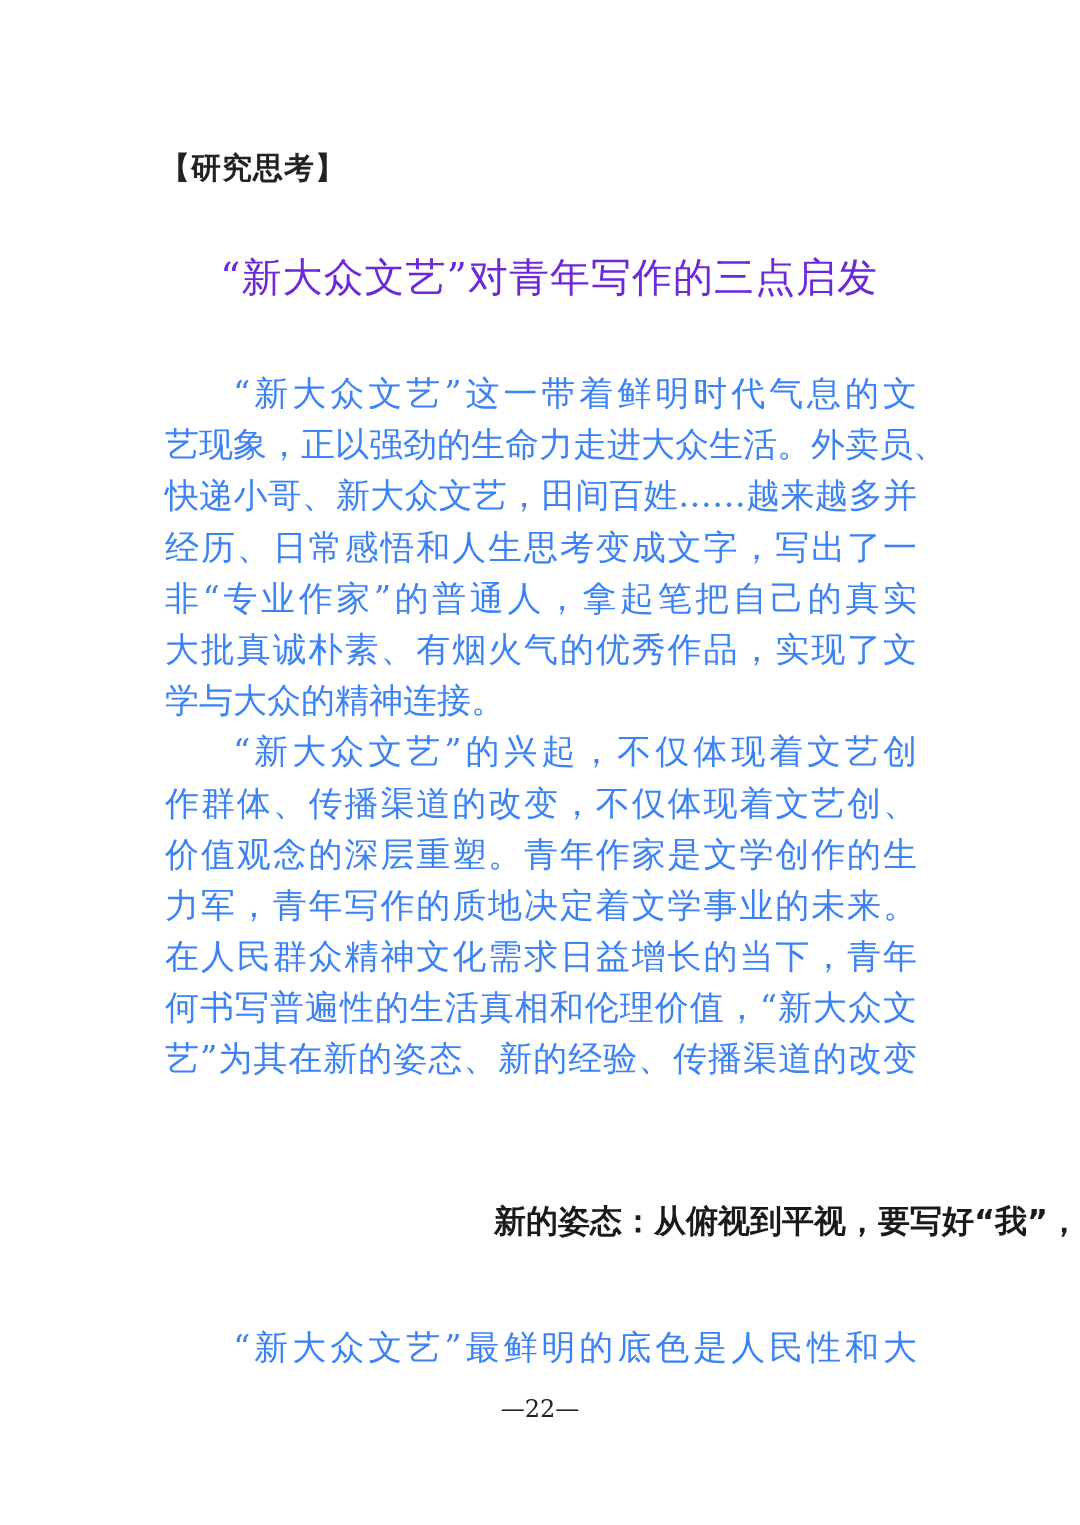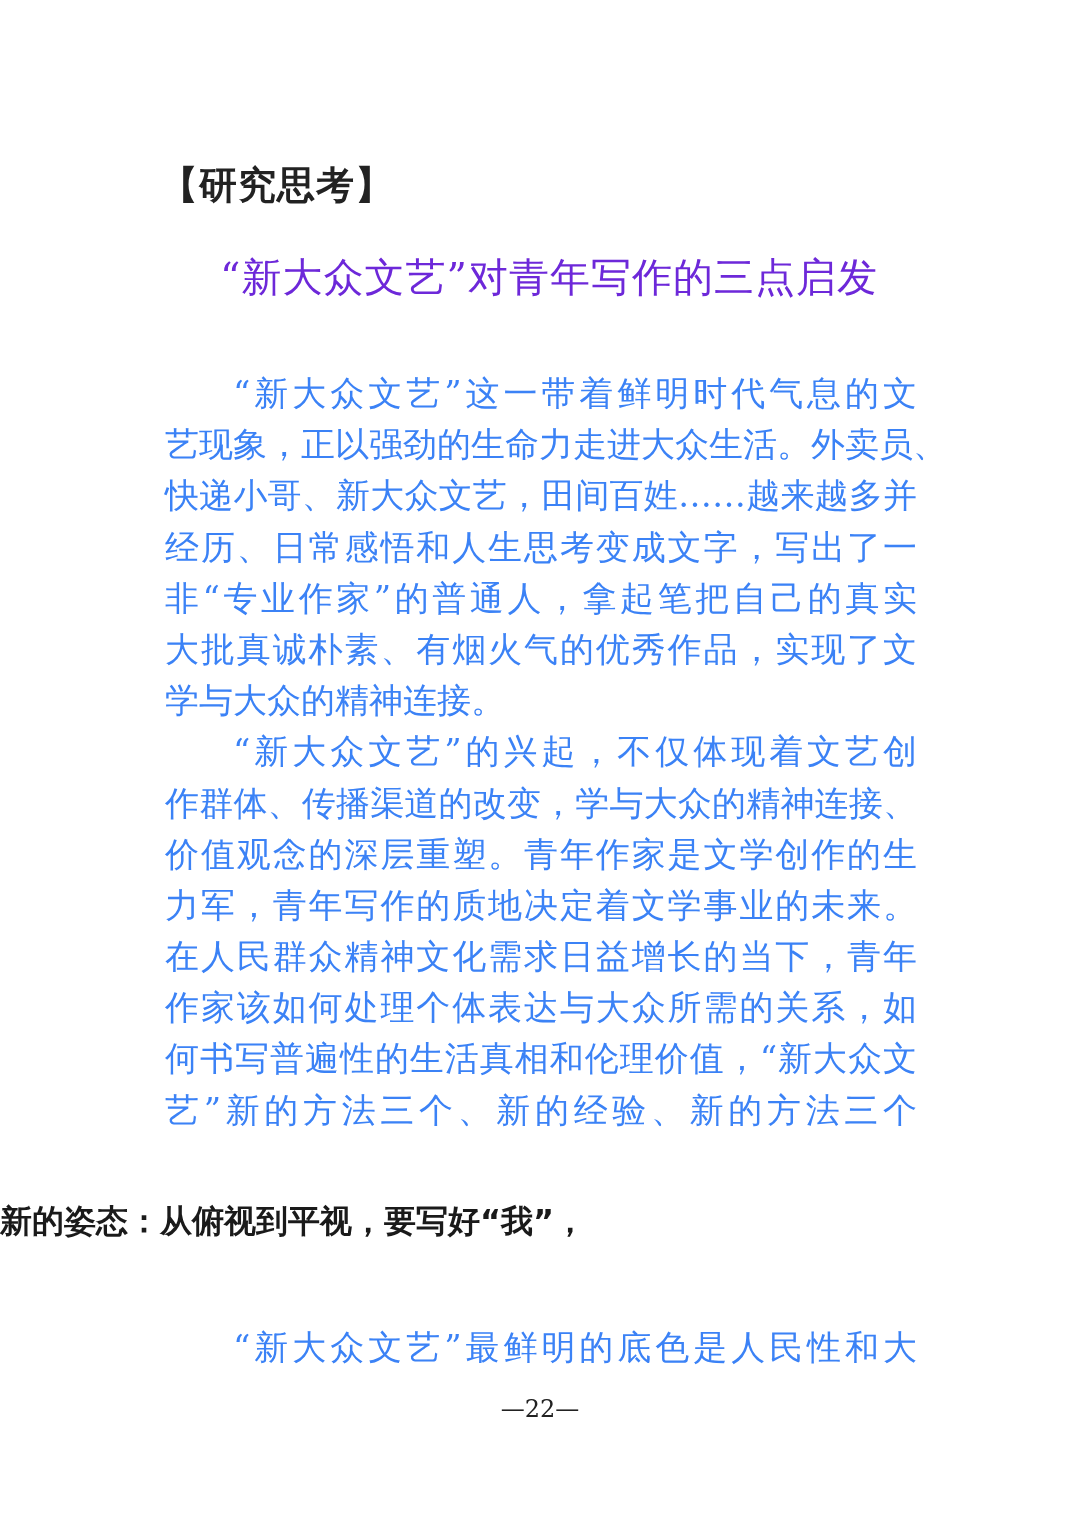--- a/index.html
+++ b/index.html
@@ -17,23 +17,23 @@
     .page {
       position: absolute;
       left: 0; top: 0;
       width: 1080px;
       height: 1525px;
       background: #ffffff;
     }
     .section-tag {
       position: absolute;
       left: 160px;
-      top: 160px;
+      top: 148px;
       font-family: "DejaVu Sans", "Liberation Sans", sans-serif;
-      font-size: 38px;
+      font-size: 30px;
       font-weight: bold;
       color: #222;
       letter-spacing: 1px;
       white-space: nowrap;
     }
     .article-title {
       position: absolute;
       left: 9px;
       width: 1080px;
       top: 250px;
@@ -64,21 +64,21 @@
     .line.last {
       text-align-last: left;
     }
     .line.indent {
       padding-left: 68px;
     }
     .subheading {
       position: absolute;
       left: 0;
       width: 1080px;
-      text-align: left;
+      text-align: right;
       font-family: "DejaVu Sans", "Liberation Sans", sans-serif;
       font-size: 32px;
       font-weight: bold;
       color: #1a1a1a;
       white-space: nowrap;
     }
     .subheading.l1 { top: 1200px; }
     .subheading.l2 { top: 1253px; }
     .tail-text {
       position: absolute;
@@ -111,27 +111,26 @@
       <div class="line indent">“新大众文艺”这一带着鲜明时代气息的文</div>
       <div class="line">艺现象，正以强劲的生命力走进大众生活。外卖员、</div>
       <div class="line">快递小哥、新大众文艺，田间百姓……越来越多并</div>
       <div class="line">经历、日常感悟和人生思考变成文字，写出了一</div>
       <div class="line">非“专业作家”的普通人，拿起笔把自己的真实</div>
       <div class="line">大批真诚朴素、有烟火气的优秀作品，实现了文</div>
       <div class="line last">学与大众的精神连接。</div>
     </div>
     <div>
       <div class="line indent">“新大众文艺”的兴起，不仅体现着文艺创</div>
-      <div class="line">作群体、传播渠道的改变，学与大众的精神连接、</div>
+      <div class="line">作群体、传播渠道的改变，不仅体现着文艺创、</div>
       <div class="line">价值观念的深层重塑。青年作家是文学创作的生</div>
       <div class="line">力军，青年写作的质地决定着文学事业的未来。</div>
       <div class="line">在人民群众精神文化需求日益增长的当下，青年</div>
-      <div class="line">作家该如何处理个体表达与大众所需的关系，如</div>
       <div class="line">何书写普遍性的生活真相和伦理价值，“新大众文</div>
-      <div class="line">艺”新的方法三个、新的经验、新的方法三个</div>
+      <div class="line">艺”为其在新的姿态、新的经验、传播渠道的改变</div>
     </div>
   </div>
 
   <div class="subheading l1">新的姿态：从俯视到平视，要写好“我”，</div>
 
   <div class="tail-text">
     <div class="line indent">“新大众文艺”最鲜明的底色是人民性和大</div>
   </div>
 
   <div class="page-number">—22—</div>

